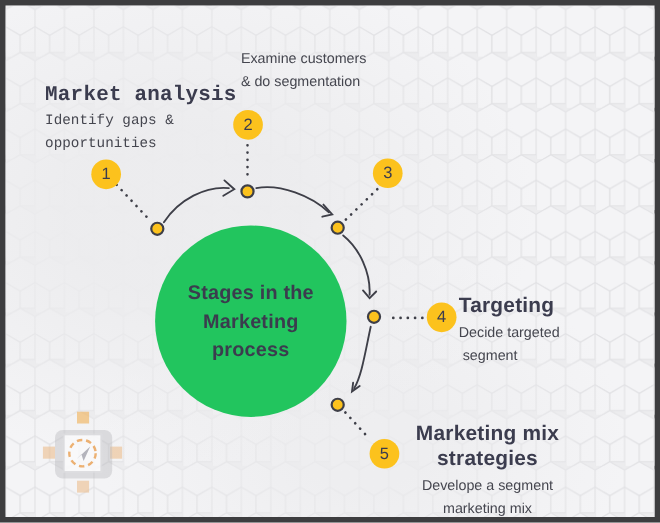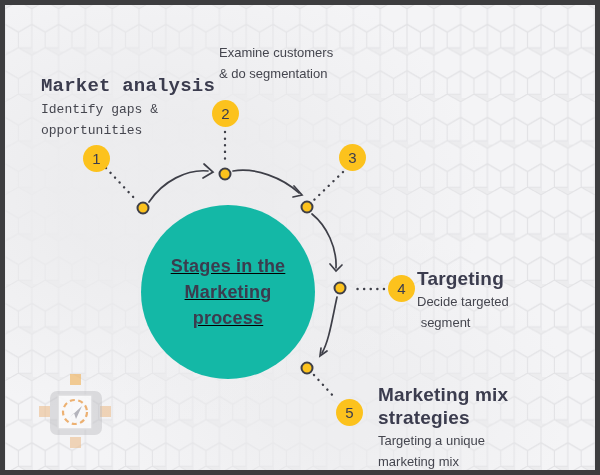--- a/index.html
+++ b/index.html
@@ -14,22 +14,22 @@
   .fade-overlay{
     position:absolute;left:0;top:0;width:100%;height:100%;
     background:
       radial-gradient(ellipse 430px 310px at 27% 40%, rgba(236,236,238,0.95) 25%, rgba(236,236,238,0) 75%),
       radial-gradient(ellipse 300px 220px at 55% 85%, rgba(236,236,238,0.75) 20%, rgba(236,236,238,0) 80%);
     pointer-events:none;
   }
   .connectors{position:absolute;left:0;top:0;}
   .center-circle{
     position:absolute;left:136px;top:200px;width:174px;height:174px;
-    border-radius:50%;background:#14b8a6;
-    display:flex;align-items:center;justify-content:center;text-align:center;text-decoration:underline;
+    border-radius:50%;background:#22c55e;
+    display:flex;align-items:center;justify-content:center;text-align:center;
   }
   .center-title{
     font-size:18px;font-weight:700;line-height:26px;color:#3b3c4e;
     white-space:pre-wrap;letter-spacing:.2px;
   }
   .stage{position:absolute;}
   .stage .title{
     font-size:19px;font-weight:700;color:#3b3c4e;line-height:23px;
     letter-spacing:.2px;white-space:pre-wrap;
   }
@@ -40,21 +40,21 @@
   .badge{
     position:absolute;width:27px;height:27px;border-radius:50%;
     background:#fcc21d;color:#3b3c4e;
     display:flex;align-items:center;justify-content:center;
     font-size:15px;font-weight:500;
   }
   .s1{left:36px;top:70px;font-family:Liberation Mono, monospace;}
   .s2{left:214px;top:36px;}
   .s3{left:372px;top:116px;}
   .s4{left:412px;top:250px;margin-top:12px;}
-  .s5{left:373px;top:378px;}
+  .s5{left:373px;top:378px;text-align:center;}
   .b1{left:78px;top:140px;}
   .b2{left:207px;top:95px;}
   .b3{left:334px;top:139px;}
   .b4{left:383px;top:270px;}
   .b5{left:331px;top:394px;}
   .watermark{position:absolute;left:33px;top:369px;opacity:.85;}
 </style>
 </head>
 <body>
 
@@ -124,21 +124,21 @@
   <div class="stage s3">
   </div>
   <div class="stage s4">
     <div class="title">Targeting</div>
     <div class="desc">Decide targeted
  segment</div>
   </div>
   <div class="stage s5">
     <div class="title">Marketing mix
 strategies</div>
-    <div class="desc">Targeting a unique
+    <div class="desc">Develope a segment
 marketing mix</div>
   </div>
 
   <svg class="watermark" width="74" height="74" viewBox="0 0 74 74">
     <rect x="32" y="0" width="11" height="11" fill="#f0b35c" opacity="0.75"></rect>
     <rect x="1" y="32" width="11" height="11" fill="#edbd8d" opacity="0.7"></rect>
     <rect x="62" y="32" width="11" height="11" fill="#edbd8d" opacity="0.7"></rect>
     <rect x="32" y="63" width="11" height="11" fill="#edbd8d" opacity="0.7"></rect>
     <rect x="12" y="17" width="52" height="44" rx="7" fill="#b4b4b9" opacity="0.45"></rect>
     <rect x="20" y="21" width="34" height="34" fill="#fafafb" stroke="#d9d9dc" stroke-width="1.5"></rect>

